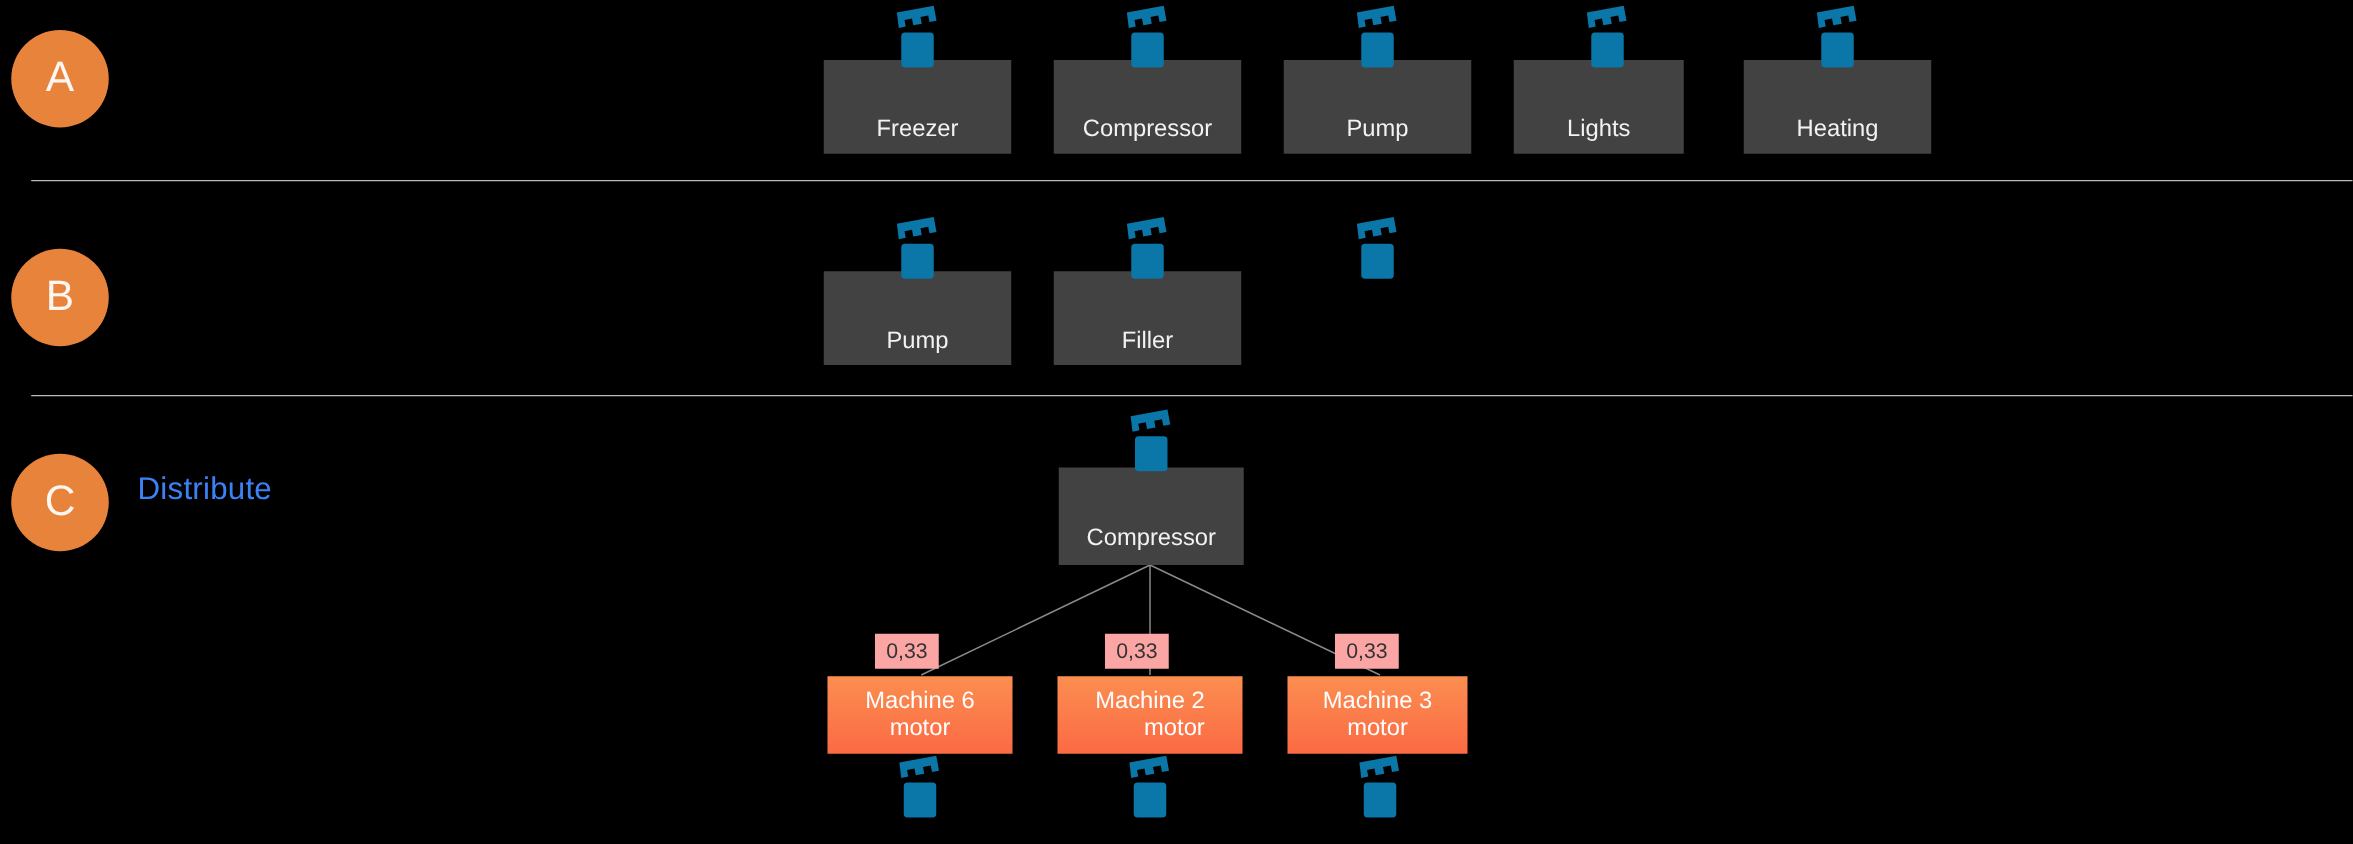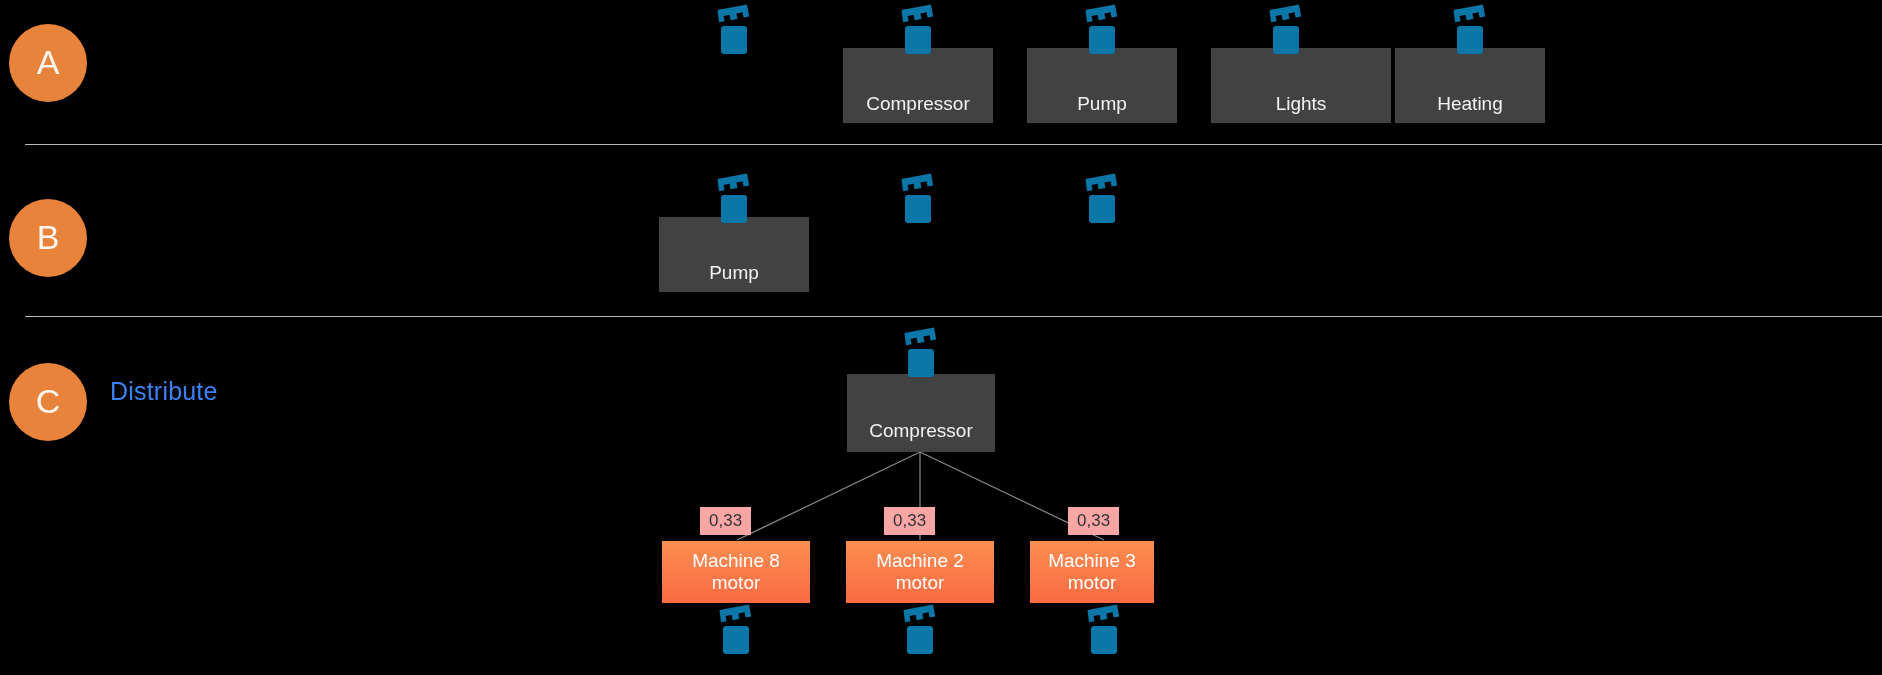--- a/index.html
+++ b/index.html
@@ -84,20 +84,23 @@
 </style>
 </head>
 <body>
 
 <div class="canvas">
 
   <div class="badge" style="left:9px; top:24px; width:78px; height:78px; font-size:34px;">
     <span>A</span>
   </div>
 
+  <div class="node" style="left:659px; top:48px; width:150px; height:75px;">
+    <div class="node-label">Freezer</div>
+  </div>
   <div class="icon" style="left:706px; top:0px;">
     <svg viewBox="0 0 56 56">
         <g>
       <rect x="15" y="26" width="26" height="28" rx="3" fill="#0b76a8"></rect>
       <path d="M11.5 10.0 L41.0 4.5 L43.2 16.5 L37.6 17.6 L36.6 12.3 L30.4 13.5 L31.4 18.9 L24.6 20.2 L23.6 14.8 L17.6 15.9 L18.6 21.2 L13.0 22.3 Z" fill="#0b76a8"></path>
     </g>
       </svg>
   </div>
 
   <div class="node" style="left:843px; top:48px; width:150px; height:75px;">
@@ -117,21 +120,21 @@
   </div>
   <div class="icon" style="left:1074px; top:0px;">
     <svg viewBox="0 0 56 56">
         <g>
       <rect x="15" y="26" width="26" height="28" rx="3" fill="#0b76a8"></rect>
       <path d="M11.5 10.0 L41.0 4.5 L43.2 16.5 L37.6 17.6 L36.6 12.3 L30.4 13.5 L31.4 18.9 L24.6 20.2 L23.6 14.8 L17.6 15.9 L18.6 21.2 L13.0 22.3 Z" fill="#0b76a8"></path>
     </g>
       </svg>
   </div>
 
-  <div class="node" style="left:1211px; top:48px; width:180px; height:75px;">
+  <div class="node" style="left:1211px; top:48px; width:136px; height:75px;">
     <div class="node-label">Lights</div>
   </div>
   <div class="icon" style="left:1258px; top:0px;">
     <svg viewBox="0 0 56 56">
         <g>
       <rect x="15" y="26" width="26" height="28" rx="3" fill="#0b76a8"></rect>
       <path d="M11.5 10.0 L41.0 4.5 L43.2 16.5 L37.6 17.6 L36.6 12.3 L30.4 13.5 L31.4 18.9 L24.6 20.2 L23.6 14.8 L17.6 15.9 L18.6 21.2 L13.0 22.3 Z" fill="#0b76a8"></path>
     </g>
       </svg>
   </div>
@@ -159,20 +162,23 @@
   </div>
   <div class="icon" style="left:706px; top:169px;">
     <svg viewBox="0 0 56 56">
         <g>
       <rect x="15" y="26" width="26" height="28" rx="3" fill="#0b76a8"></rect>
       <path d="M11.5 10.0 L41.0 4.5 L43.2 16.5 L37.6 17.6 L36.6 12.3 L30.4 13.5 L31.4 18.9 L24.6 20.2 L23.6 14.8 L17.6 15.9 L18.6 21.2 L13.0 22.3 Z" fill="#0b76a8"></path>
     </g>
       </svg>
   </div>
 
+  <div class="node" style="left:843px; top:217px; width:150px; height:75px;">
+    <div class="node-label">Filler</div>
+  </div>
   <div class="icon" style="left:890px; top:169px;">
     <svg viewBox="0 0 56 56">
         <g>
       <rect x="15" y="26" width="26" height="28" rx="3" fill="#0b76a8"></rect>
       <path d="M11.5 10.0 L41.0 4.5 L43.2 16.5 L37.6 17.6 L36.6 12.3 L30.4 13.5 L31.4 18.9 L24.6 20.2 L23.6 14.8 L17.6 15.9 L18.6 21.2 L13.0 22.3 Z" fill="#0b76a8"></path>
     </g>
       </svg>
   </div>
 
   <div class="icon" style="left:1074px; top:169px;">
@@ -209,49 +215,49 @@
     </g>
       </svg>
   </div>
 
   <div class="edge-label" style="left:700px; top:507px;">0,33</div>
   <div class="edge-label" style="left:884px; top:507px;">0,33</div>
   <div class="edge-label" style="left:1068px; top:507px;">0,33</div>
 
   <div class="mnode" style="left:662px; top:541px; width:148px; height:62px;">
     <div class="mnode-label">
-      <div>Machine 8</div>
+      <div>Machine 6</div>
       <div>motor</div>
     </div>
   </div>
   <div class="icon" style="left:708px; top:600px;">
     <svg viewBox="0 0 56 56">
         <g>
       <rect x="15" y="26" width="26" height="28" rx="3" fill="#0b76a8"></rect>
       <path d="M11.5 10.0 L41.0 4.5 L43.2 16.5 L37.6 17.6 L36.6 12.3 L30.4 13.5 L31.4 18.9 L24.6 20.2 L23.6 14.8 L17.6 15.9 L18.6 21.2 L13.0 22.3 Z" fill="#0b76a8"></path>
     </g>
       </svg>
   </div>
 
-  <div class="mnode" style="left:846px; top:541px; width:148px; height:62px;">
+  <div class="mnode" style="left:846px; top:541px; width:148px; height:62px;text-align:right;">
     <div class="mnode-label">
       <div>Machine 2</div>
       <div>motor</div>
     </div>
   </div>
   <div class="icon" style="left:892px; top:600px;">
     <svg viewBox="0 0 56 56">
         <g>
       <rect x="15" y="26" width="26" height="28" rx="3" fill="#0b76a8"></rect>
       <path d="M11.5 10.0 L41.0 4.5 L43.2 16.5 L37.6 17.6 L36.6 12.3 L30.4 13.5 L31.4 18.9 L24.6 20.2 L23.6 14.8 L17.6 15.9 L18.6 21.2 L13.0 22.3 Z" fill="#0b76a8"></path>
     </g>
       </svg>
   </div>
 
-  <div class="mnode" style="left:1030px; top:541px; width:124px; height:62px;">
+  <div class="mnode" style="left:1030px; top:541px; width:144px; height:62px;">
     <div class="mnode-label">
       <div>Machine 3</div>
       <div>motor</div>
     </div>
   </div>
   <div class="icon" style="left:1076px; top:600px;">
     <svg viewBox="0 0 56 56">
         <g>
       <rect x="15" y="26" width="26" height="28" rx="3" fill="#0b76a8"></rect>
       <path d="M11.5 10.0 L41.0 4.5 L43.2 16.5 L37.6 17.6 L36.6 12.3 L30.4 13.5 L31.4 18.9 L24.6 20.2 L23.6 14.8 L17.6 15.9 L18.6 21.2 L13.0 22.3 Z" fill="#0b76a8"></path>

